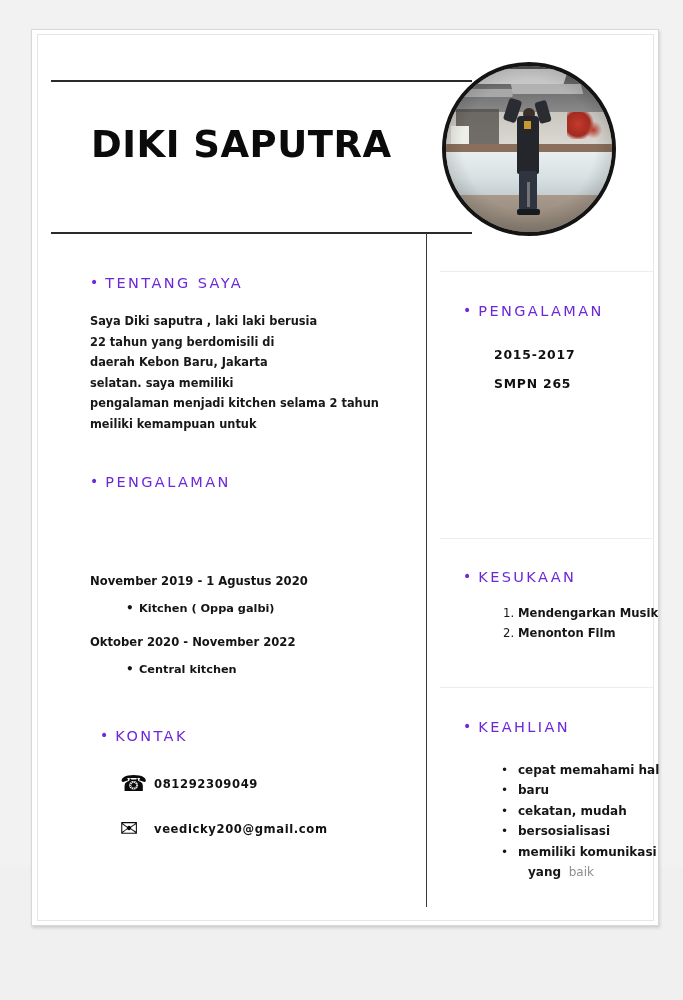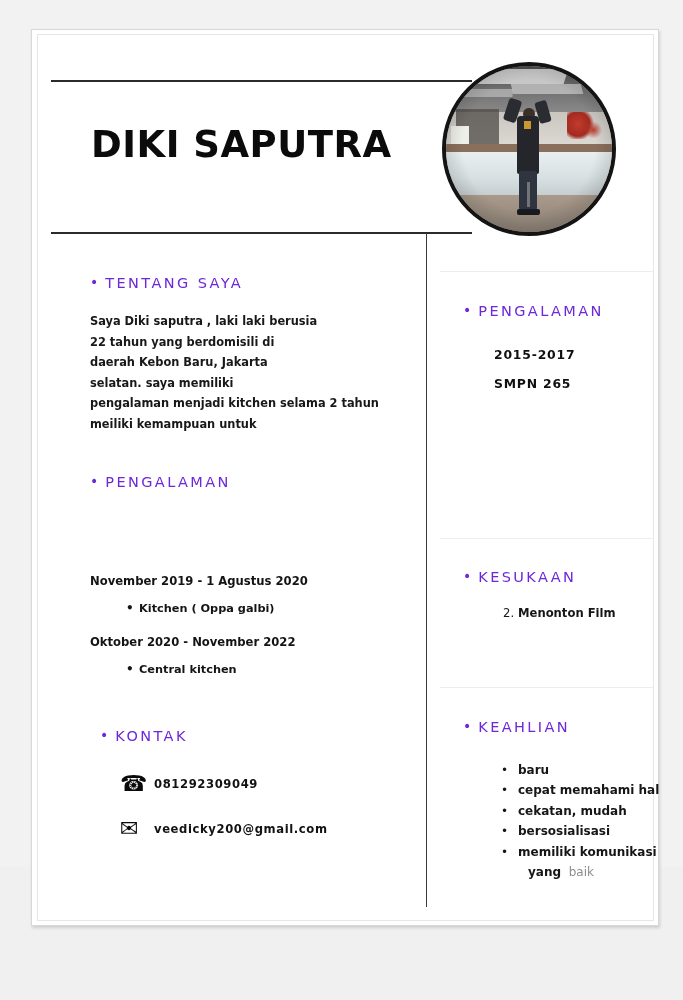--- a/index.html
+++ b/index.html
@@ -396,30 +396,31 @@
         <span class="dot">•</span><span>PENGALAMAN</span>
       </div>
       <div class="edu-line" style="top:312px;">2015-2017</div>
       <div class="edu-line" style="top:341px;">SMPN  265</div>
 
       <div class="r-sep" style="top:503px;"></div>
       <div class="sec-head" style="left:425px; top:533px;">
         <span class="dot">•</span><span>KESUKAAN</span>
       </div>
       <div class="num-list" style="top:568px;">
+        <div class="row"><span class="n">1.</span><span class="t">Mendengarkan Musik</span></div>
         <div class="row"><span class="n">2.</span><span class="t">Menonton Film</span></div>
       </div>
 
       <div class="r-sep" style="top:652px;"></div>
       <div class="sec-head" style="left:425px; top:683px;">
         <span class="dot">•</span><span>KEAHLIAN</span>
       </div>
       <div class="skill-list" style="top:725px;">
+        <div class="row"><span class="b">•</span><span class="t">cepat memahami hal</span></div>
         <div class="row"><span class="b">•</span><span class="t">baru</span></div>
-        <div class="row"><span class="b">•</span><span class="t">cepat memahami hal</span></div>
         <div class="row"><span class="b">•</span><span class="t">cekatan, mudah</span></div>
         <div class="row"><span class="b">•</span><span class="t">bersosialisasi</span></div>
         <div class="row"><span class="b">•</span><span class="t">memiliki komunikasi</span></div>
         <div class="skill-cont"><span class="t">yang</span>&nbsp;&nbsp;<span class="faint">baik</span></div>
       </div>
 
     </div>
   </div>
 </div>
 

